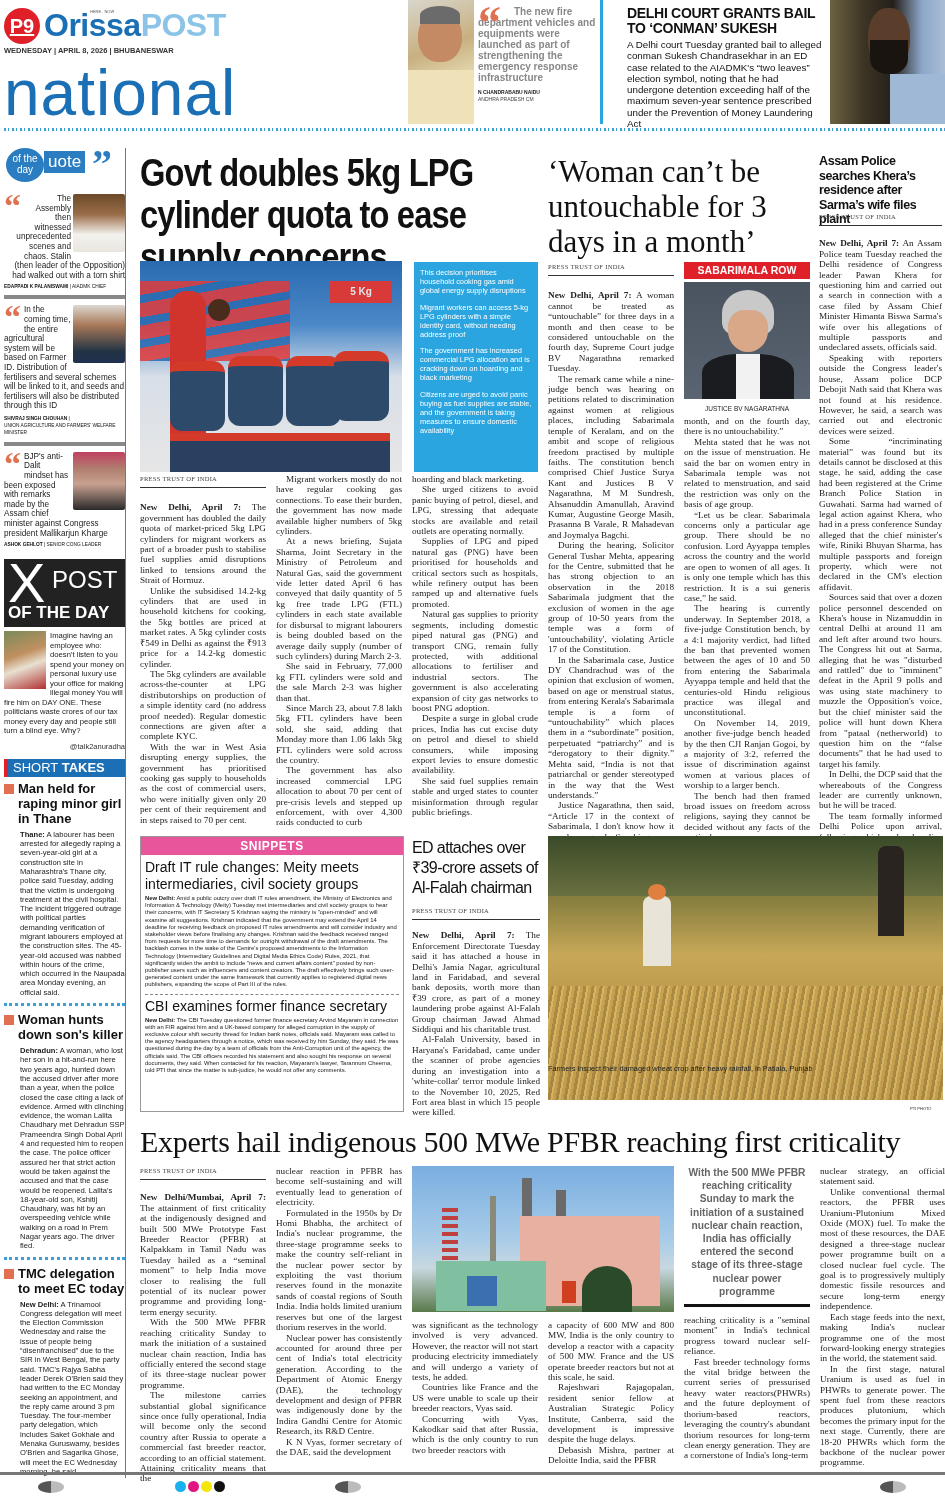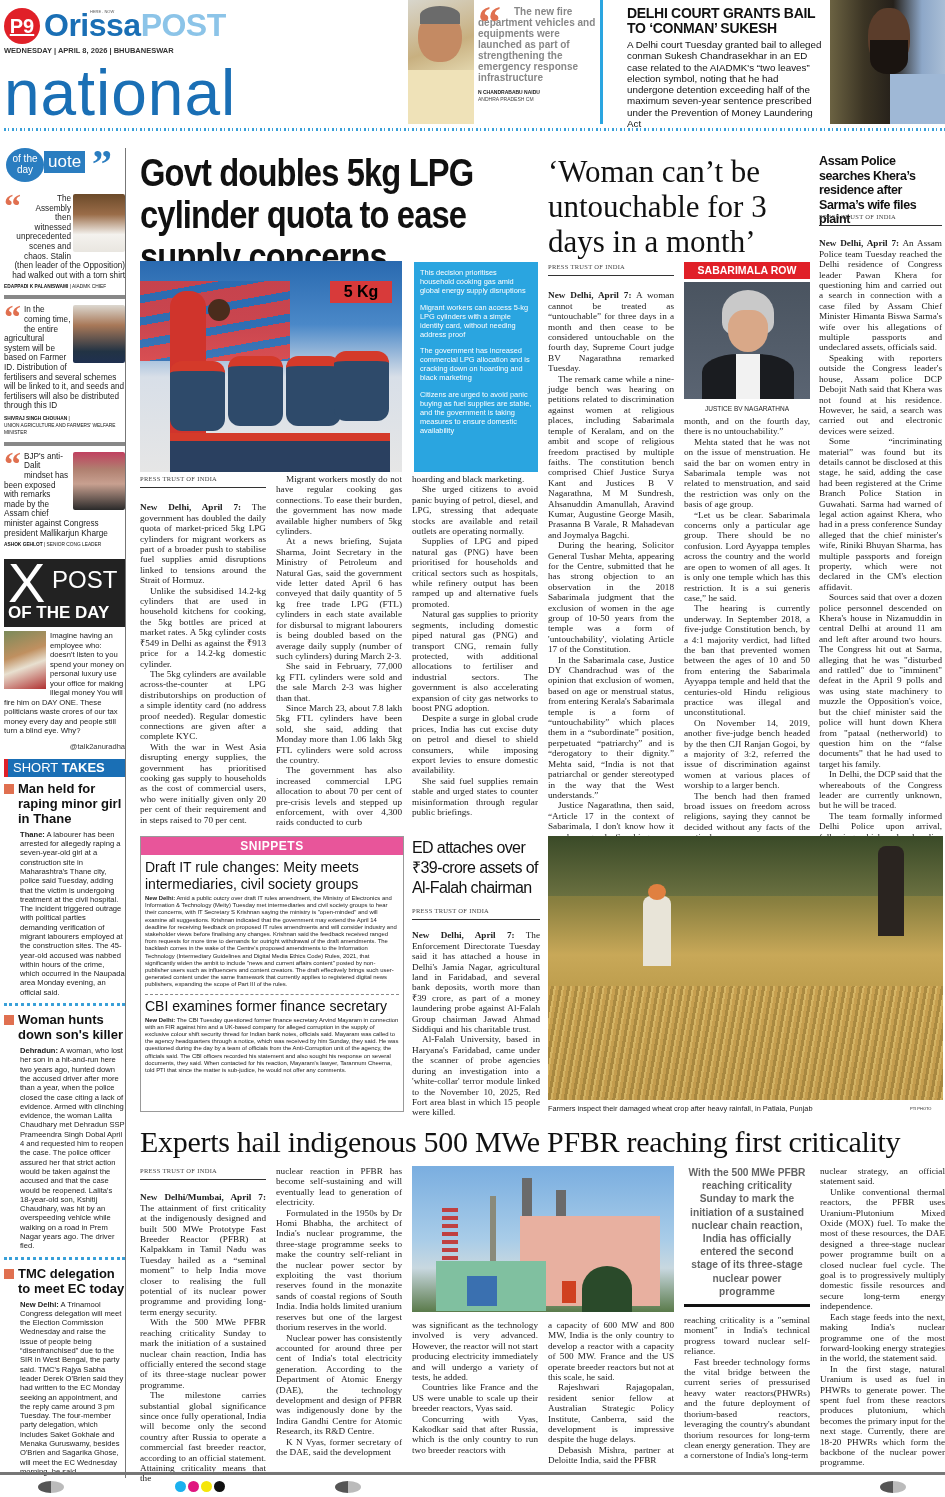--- a/index.html
+++ b/index.html
@@ -130,21 +130,21 @@
         <span class="sq" style="flex:none;margin-top:3px;"></span>
         <span>TMC delegation to meet EC today</span>
       </div>
     <div class="short-body"><b>New Delhi:</b> <span>A Trinamool Congress delegation will meet the Election Commission Wednesday and raise the issue of people being “disenfranchised” due to the SIR in West Bengal, the party said. TMC's Rajya Sabha leader Derek O'Brien said they had written to the EC Monday seeking an appointment, and the reply came around 3 pm Tuesday. The four-member party delegation, which includes Saket Gokhale and Menaka Guruswamy, besides O'Brien and Sagarika Ghose, will meet the EC Wednesday morning, he said.</span></div>
   </div>
 </div>
 
 <div class="abs cond" style="left:140px;top:152px;width:400px;font-size:38px;line-height:42px;color:#111;transform:scaleX(.86);transform-origin:left top;width:470px;">Govt doubles 5kg LPG cylinder quota to ease supply concerns</div>
 <div class="abs photo" style="left:140px;top:261px;width:262px;height:211px;background:linear-gradient(180deg,#2a6ab0 0%,#4a88c8 30%,#d8dfe8 55%,#e6e6e6 100%);">
   <div style="position:absolute;left:0;top:20px;width:150px;height:80px;background:repeating-linear-gradient(170deg,#e03a3a 0 14px,#2a6ab0 14px 22px);opacity:.85;"></div>
-  <div class="sans" style="position:absolute;left:190px;top:20px;width:62px;height:22px;background:#d83a3a;color:#000000;font-weight:bold;font-size:16px;text-align:center;line-height:22px;">5 Kg</div>
+  <div class="sans" style="position:absolute;left:190px;top:20px;width:62px;height:22px;background:#d83a3a;color:#e5e5e5;font-weight:bold;font-size:10px;text-align:center;line-height:22px;">5 Kg</div>
   <div style="position:absolute;left:30px;top:30px;width:36px;height:150px;background:#d0342c;border-radius:16px 16px 0 0;"></div>
   <div style="position:absolute;left:68px;top:38px;width:22px;height:22px;border-radius:50%;background:#4a2c1c;"></div>
   <div style="position:absolute;left:30px;top:100px;width:55px;height:70px;border-radius:12px;background:#2e4a6a;border-top:10px solid #d43a2a;"></div>
   <div style="position:absolute;left:88px;top:95px;width:55px;height:70px;border-radius:12px;background:#2e4a6a;border-top:10px solid #d43a2a;"></div>
   <div style="position:absolute;left:146px;top:95px;width:55px;height:70px;border-radius:12px;background:#2e4a6a;border-top:10px solid #d43a2a;"></div>
   <div style="position:absolute;left:194px;top:90px;width:55px;height:70px;border-radius:12px;background:#2e4a6a;border-top:10px solid #d43a2a;"></div>
   <div style="position:absolute;left:30px;top:172px;width:220px;height:40px;background:#2a4060;border-top:8px solid #d43a2a;"></div>
 </div>
 <div class="abs" style="left:414px;top:262px;width:124px;height:210px;background:#2aa5e0;color:#fff;padding:6px 6px;font-family:'Liberation Sans',sans-serif;font-size:7.4px;line-height:9px;">
   <div style="margin-bottom:8px;">This decision prioritises household cooking gas amid global energy supply disruptions</div>
@@ -240,21 +240,21 @@
   <p>Al-Falah University, based in Haryana's Faridabad, came under the scanner of probe agencies during an investigation into a 'white-collar' terror module linked to the November 10, 2025, Red Fort area blast in which 15 people were killed.</p>
 </div>
 
 <div class="abs photo" style="left:548px;top:836px;width:395px;height:264px;background:linear-gradient(180deg,#5a6a3a 0%,#8a8040 25%,#c8a858 45%,#b89848 65%,#9a7a38 100%);">
   <div style="position:absolute;left:0;top:0;width:395px;height:60px;background:linear-gradient(180deg,#3a4a28,#6a7040);"></div>
   <div style="position:absolute;left:95px;top:60px;width:28px;height:70px;background:#e8e4d8;border-radius:8px 8px 0 0;"></div>
   <div style="position:absolute;left:100px;top:48px;width:18px;height:16px;background:#e08040;border-radius:50%;"></div>
   <div style="position:absolute;left:330px;top:10px;width:26px;height:90px;background:#2a2420;border-radius:8px 8px 0 0;"></div>
   <div style="position:absolute;left:0;top:150px;width:395px;height:114px;background:repeating-linear-gradient(100deg,#c8a050 0 3px,#a88840 3px 6px,#d8b868 6px 8px);opacity:.9;"></div>
 </div>
-<div class="abs sans" style="left:548px;top:1104px;font-size:7.4px;color:#222;">Farmers inspect their damaged wheat crop after heavy rainfall, in Patiala, Punjab</div>
+<div class="abs sans" style="left:548px;top:1064px;font-size:7.4px;color:#222;">Farmers inspect their damaged wheat crop after heavy rainfall, in Patiala, Punjab</div>
 <div class="abs sans" style="left:910px;top:1106px;font-size:4px;color:#222;">PTI PHOTO</div>
 
 <div class="abs serif" style="left:140px;top:1124px;width:805px;font-size:30px;line-height:36px;color:#111;white-space:nowrap;letter-spacing:-.3px;">Experts hail indigenous 500 MWe PFBR reaching first criticality</div>
 <div class="abs" style="left:140px;top:1166px;width:805px;">
   <div style="display:flex;gap:10px;">
     <div class="body-text" style="width:126px;">
       <div class="credit">PRESS TRUST OF INDIA</div>
       <p class="first" style="margin-top:12px;"><b>New Delhi/Mumbai, April 7:</b> <span>The attainment of first criticality at the indigenously designed and built 500 MWe Prototype Fast Breeder Reactor (PFBR) at Kalpakkam in Tamil Nadu was Tuesday hailed as a “seminal moment” to help India move closer to realising the full potential of its nuclear power programme and providing long-term energy security.</span></p>
       <p>With the 500 MWe PFBR reaching criticality Sunday to mark the initiation of a sustained nuclear chain reaction, India has officially entered the second stage of its three-stage nuclear power programme.</p>
       <p>The milestone carries substantial global significance since once fully operational, India will become only the second country after Russia to operate a commercial fast breeder reactor, according to an official statement. Attaining criticality means that the</p>

